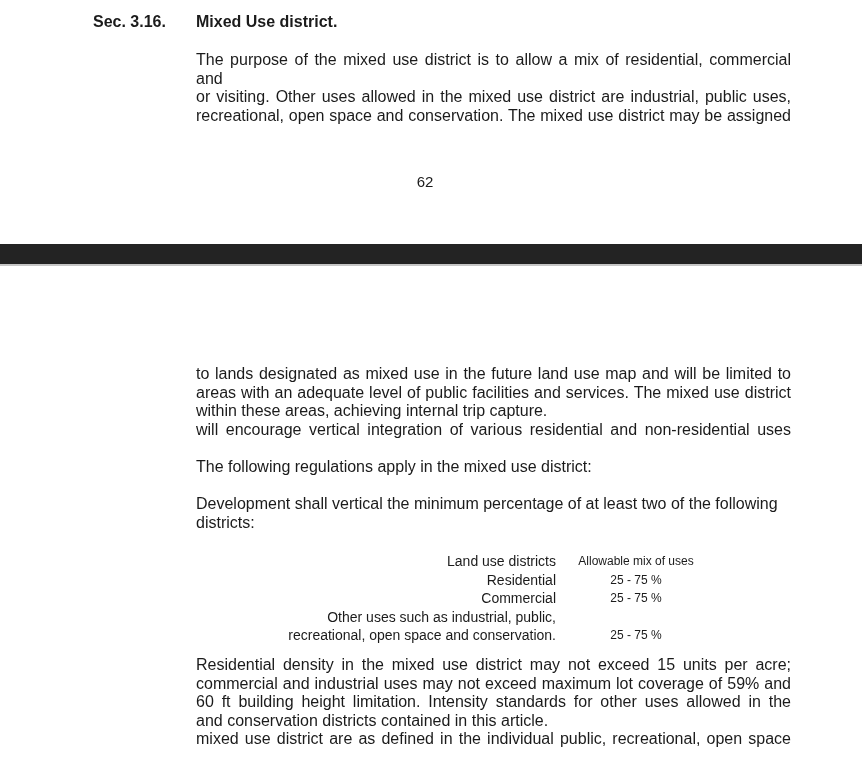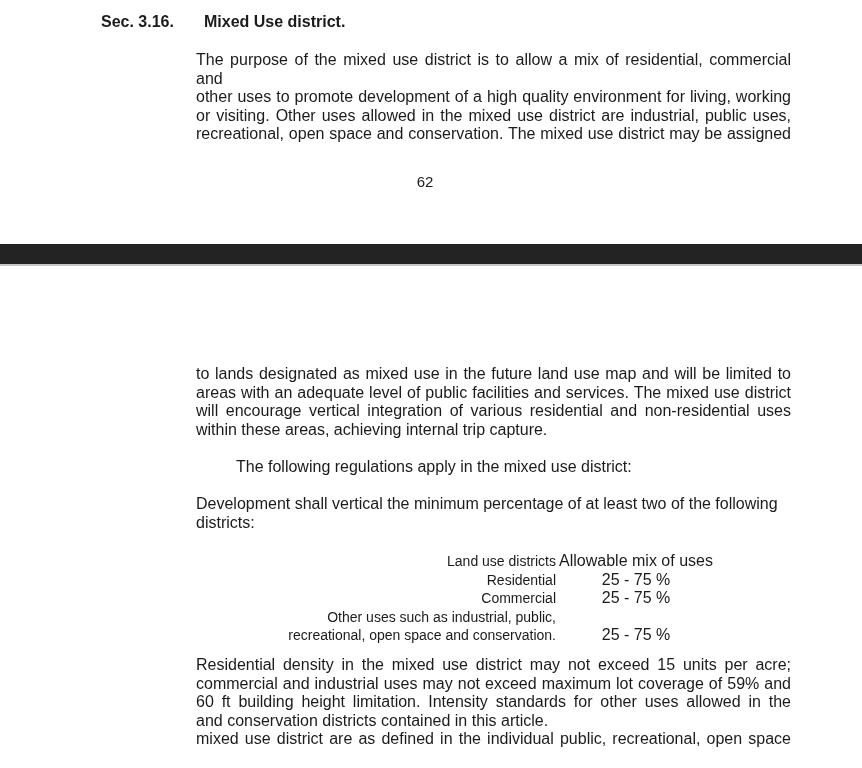--- a/index.html
+++ b/index.html
@@ -21,21 +21,21 @@
     line-height: 18.5px;
     white-space: normal;
   }
   .just {
     text-align: justify;
     text-align-last: justify;
   }
   .heading-row {
     position: absolute;
     top: 13px;
-    left: 8px;
+    left: 0;
     width: 748px;
     height: 20px;
   }
   .section-label {
     position: absolute;
     left: 93px;
     top: 0;
     font-weight: bold;
     font-size: 16px;
     line-height: 18.5px;
@@ -48,21 +48,21 @@
     font-size: 16px;
     line-height: 18.5px;
   }
   .body-col {
     position: absolute;
     left: 196px;
     width: 595px;
   }
   .p-top      { top: 51px; }
   .p-intro    { top: 365px; }
-  .p-regline  { top: 458px; margin-left: 40px; }
+  .p-regline  { top: 458px; }
   .p-devel    { top: 495px; }
   .p-density  { top: 656px; }
   .page-number {
     position: absolute;
     top: 173px;
     left: 365px;
     width: 120px;
     text-align: center;
     font-size: 15px;
     line-height: 18.5px;
@@ -86,51 +86,50 @@
     display: grid;
     grid-template-columns: 360px 160px;
     height: 18.5px;
   }
   .tcell-left {
     font-size: 14px;
     line-height: 18.5px;
     text-align: right;
   }
   .tcell-right {
-    font-size: 16px;
+    font-size: 12px;
     line-height: 18.5px;
     text-align: center;
   }
 </style>
 </head>
 <body>
 
 <div class="doc">
 
   <div class="heading-row">
     <span class="section-label">Sec. 3.16.</span>
     <span class="section-title">Mixed Use district.</span>
   </div>
 
   <div class="body-col p-top">
     <div class="tline just">The purpose of the mixed use district is to allow a mix of residential, commercial and</div>
-    <div class="tline just">other uses to promote development of a high quality environment for living, working</div>
     <div class="tline just">or visiting. Other uses allowed in the mixed use district are industrial, public uses,</div>
     <div class="tline just">recreational, open space and conservation.  The mixed use district may be assigned</div>
   </div>
 
   <div class="page-number">62</div>
 
   <div class="page-break-bar"></div>
 
   <div class="body-col p-intro">
     <div class="tline just">to lands designated as mixed use in the future land use map and will be limited to</div>
     <div class="tline just">areas with an adequate level of public facilities and services.  The mixed use district</div>
+    <div class="tline">within these areas, achieving internal trip capture.</div>
     <div class="tline just">will encourage vertical integration of various residential and non-residential uses</div>
-    <div class="tline">within these areas, achieving internal trip capture.</div>
   </div>
 
   <div class="body-col p-regline">
     <div class="tline">The following regulations apply in the mixed use district:</div>
   </div>
 
   <div class="body-col p-devel">
     <div class="tline">Development shall vertical the minimum percentage of at least two of the following</div>
     <div class="tline">districts:</div>
   </div>

